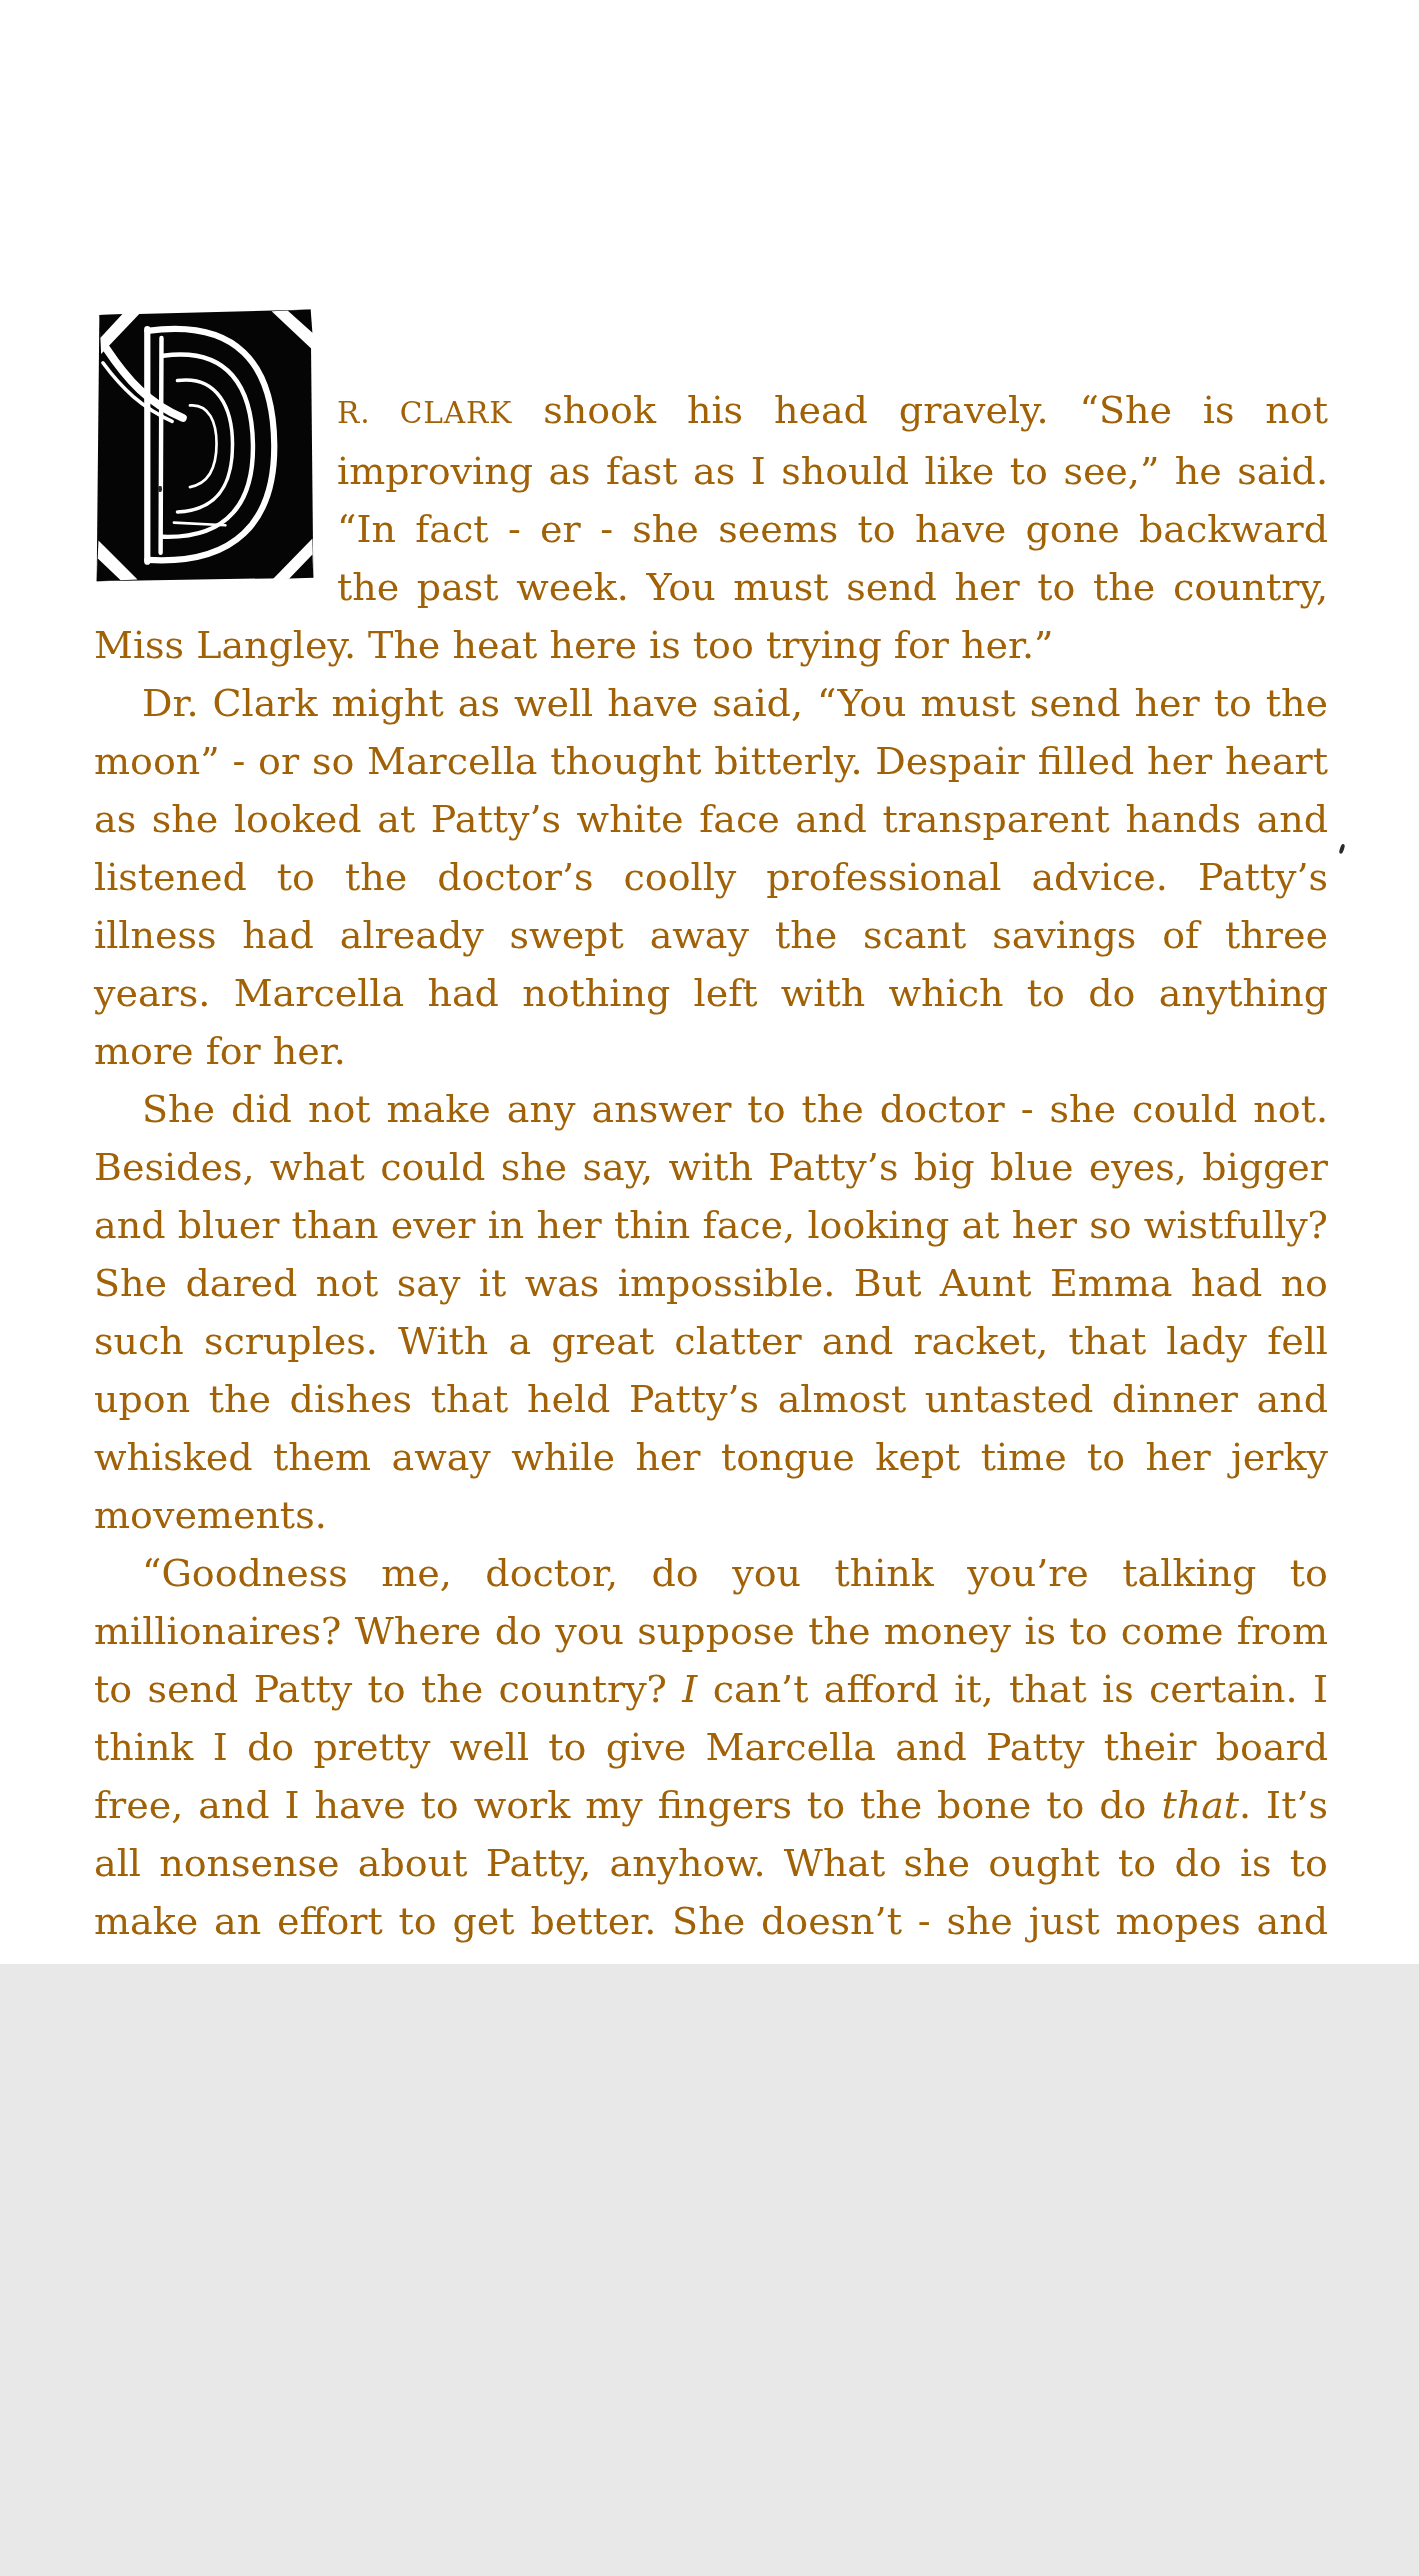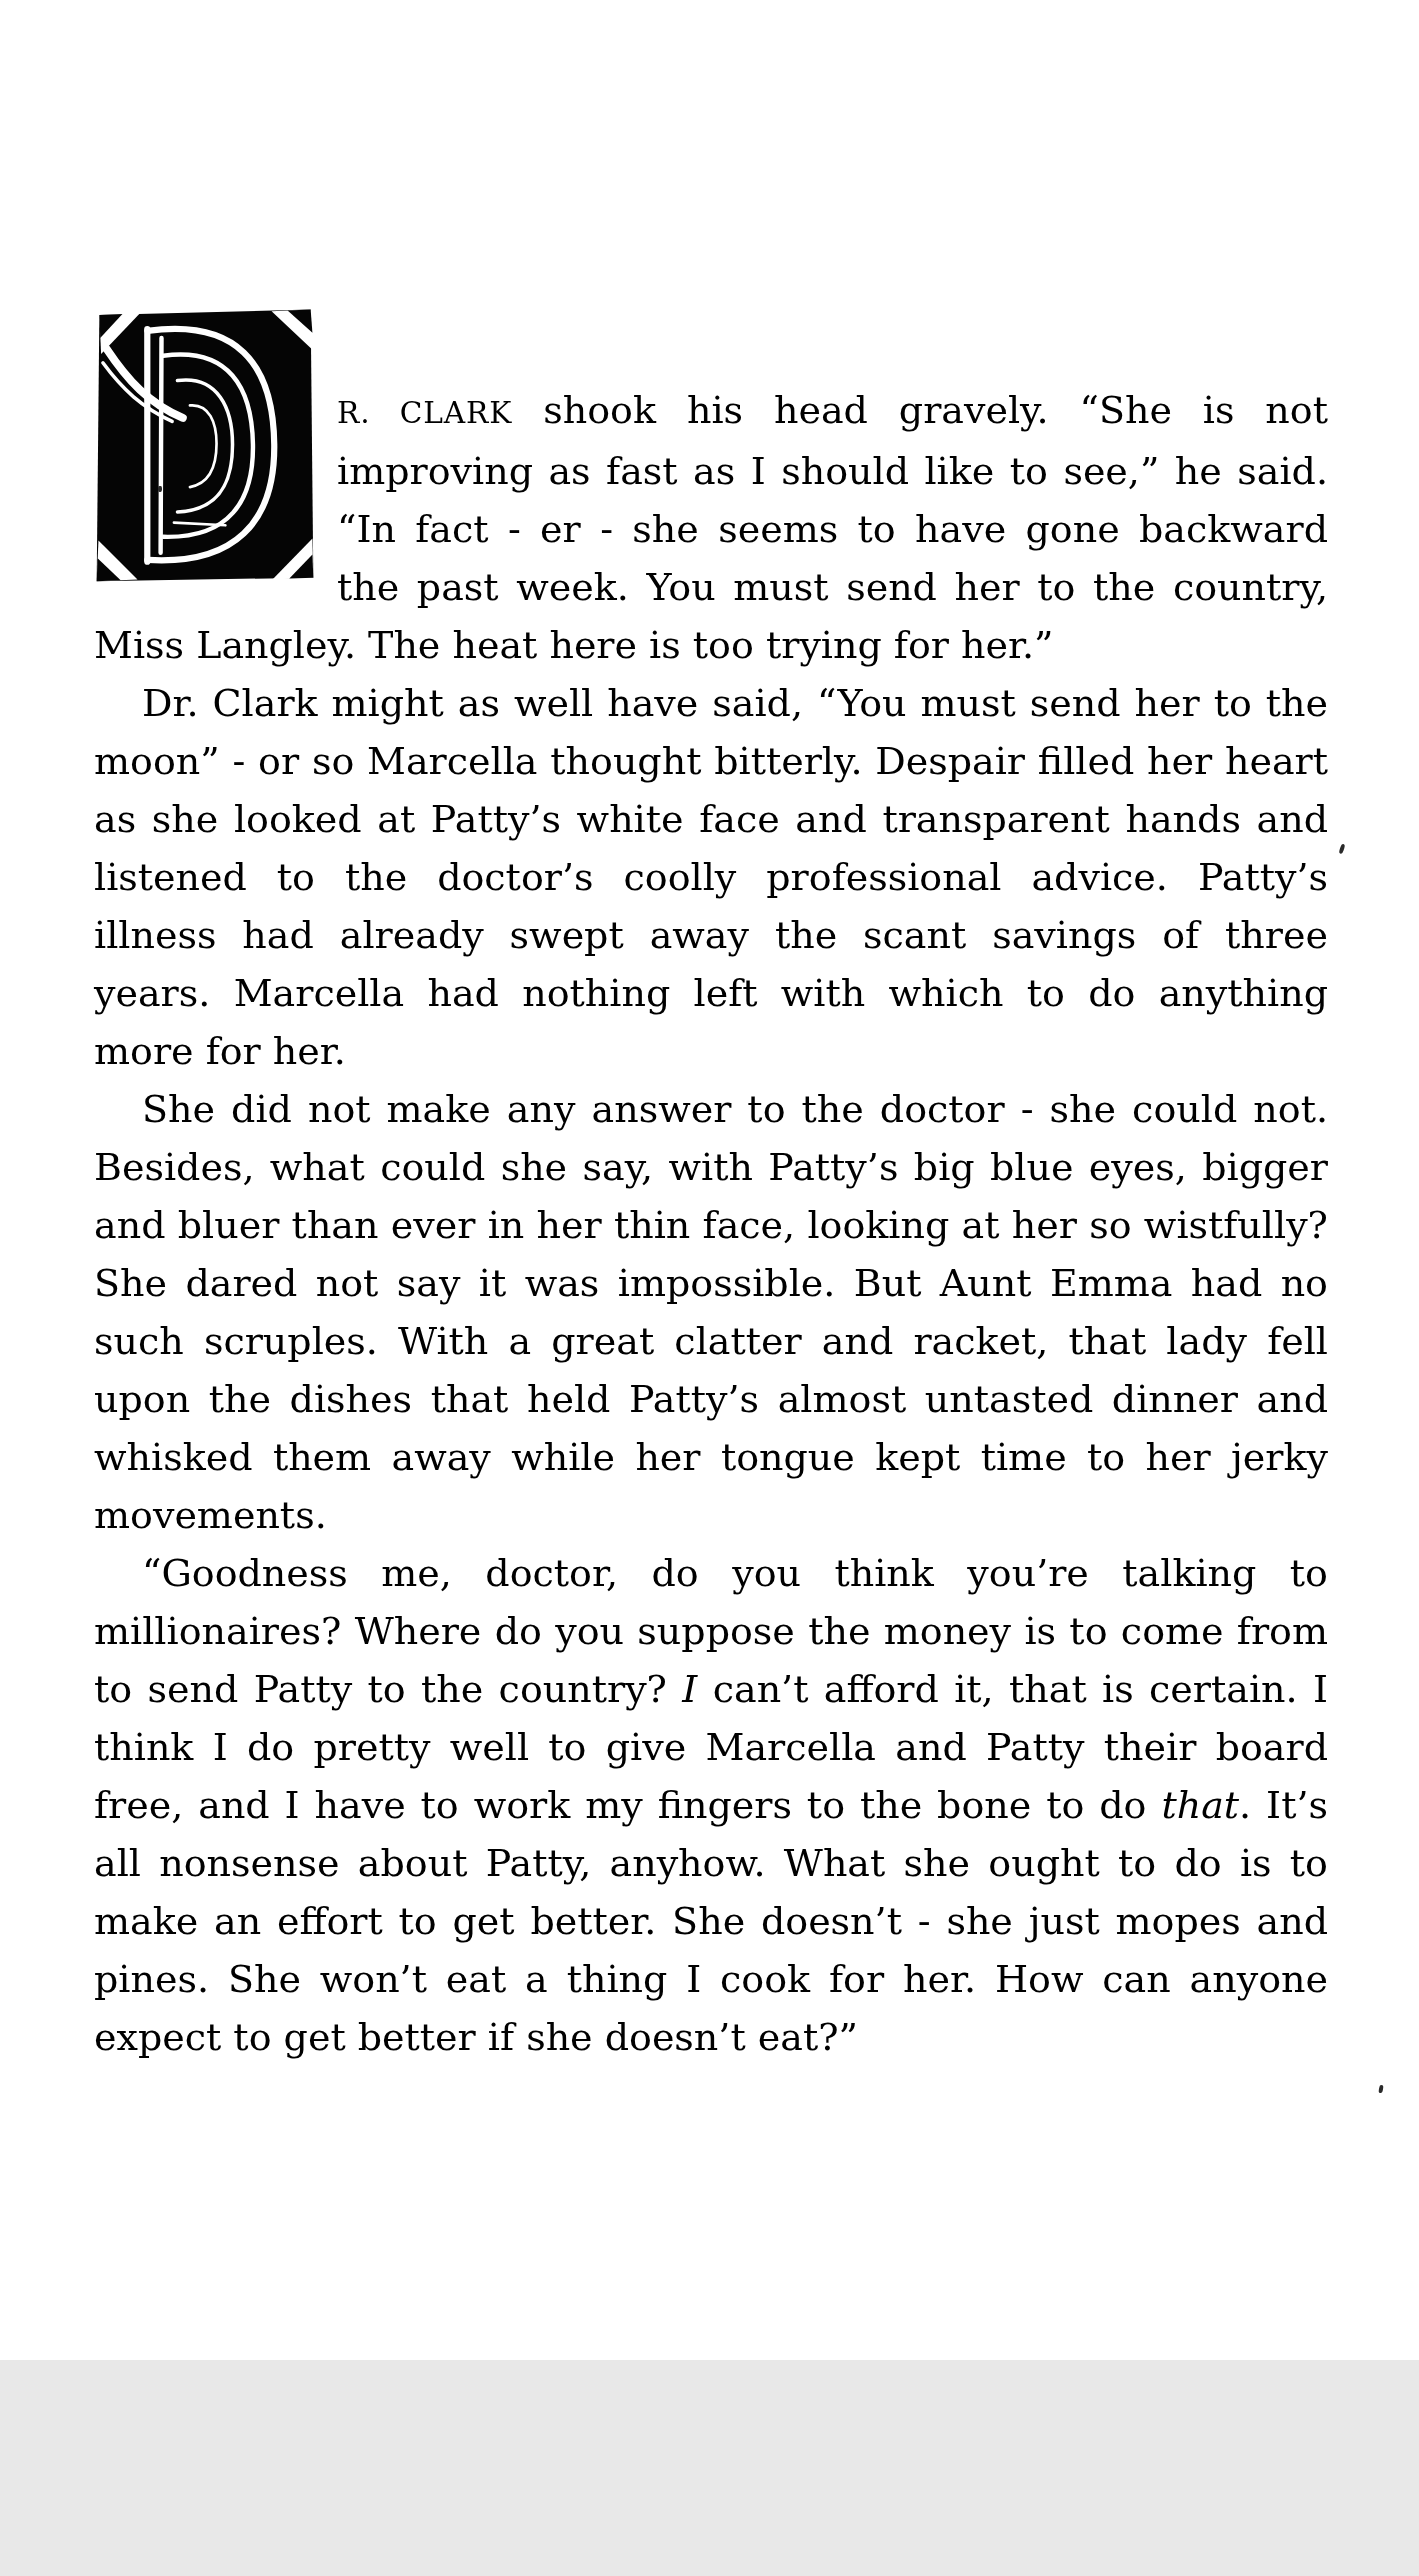--- a/index.html
+++ b/index.html
@@ -1,22 +1,22 @@
 <!DOCTYPE html>
 <html style="font-size:14px"><head>
 <meta charset="utf-8">
 <style>
   html, body { margin: 0; padding: 0; background: #e8e8e8; }
   .page {
     position: relative;
     width: 1419px;
-    height: 2360px;
+    height: 1964px;
     background: #ffffff;
     font-family: "DejaVu Serif", serif;
-    color: #000000;
+    color: #a16207;
     overflow: hidden;
   }
   .content {
     position: absolute;
     left: 94px;
     top: 381px;
     width: 1234px;
     font-size: 38px;
     line-height: 58px;
     text-align: justify;

